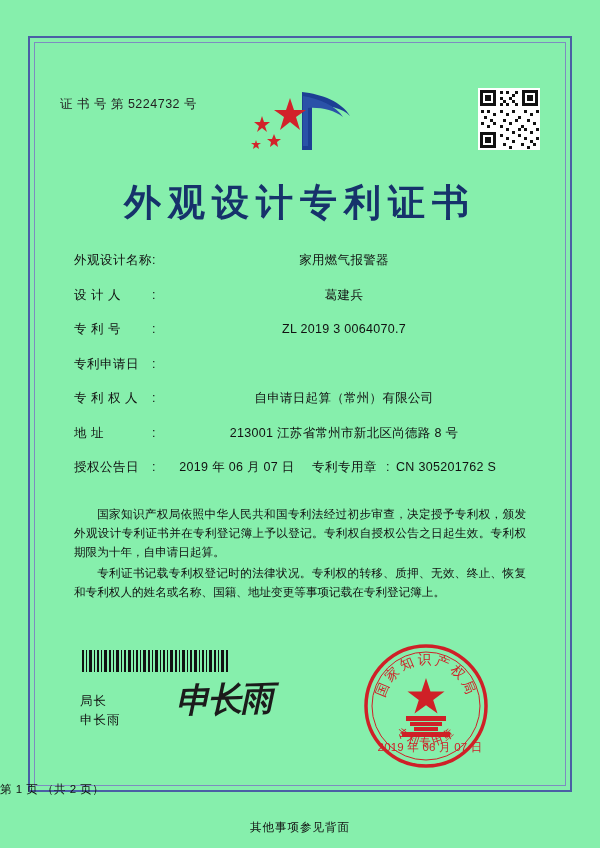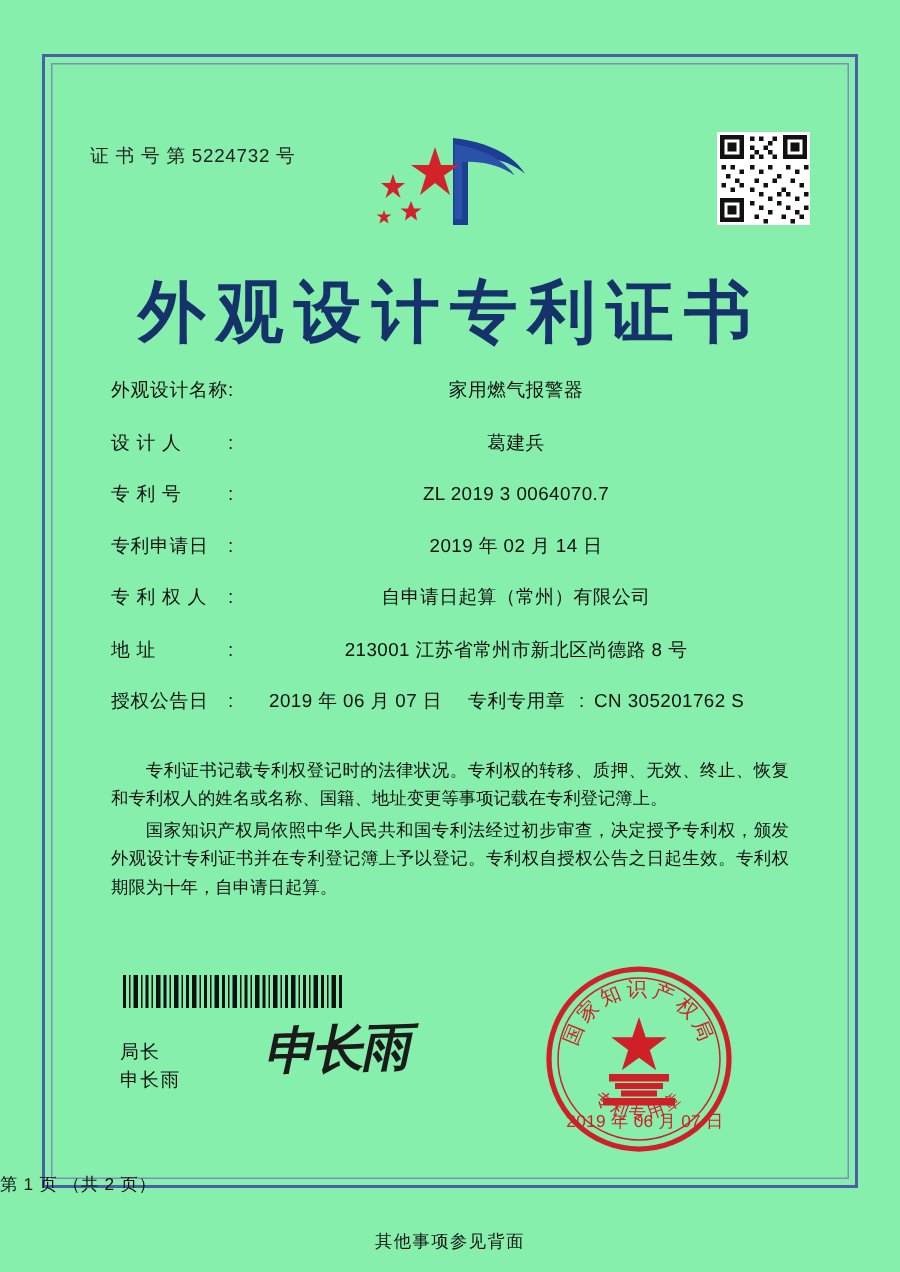--- a/index.html
+++ b/index.html
@@ -62,21 +62,21 @@
     width: 62px; height: 62px;
   }
 
   .title {
     position: absolute;
     left: 0; top: 178px;
     width: 600px;
     text-align: center;
     font-family: "DejaVu Serif", serif;
     font-weight: bold;
-    font-size: 45px;
+    font-size: 37px;
     letter-spacing: 7px;
     color: #16326b;
   }
 
   
   .fields {
     position: absolute;
     left: 74px; top: 252px;
     width: 452px;
   }
@@ -306,21 +306,20 @@
       <span class="field-value">葛建兵</span>
     </div>
     <div class="field-row">
       <span class="field-label">专 利 号</span>
       <span class="field-colon">:</span>
       <span class="field-value">ZL 2019 3 0064070.7</span>
     </div>
     <div class="field-row">
       <span class="field-label">专利申请日</span>
       <span class="field-colon">:</span>
-      <span class="field-value">2019 年 02 月 14 日</span>
     </div>
     <div class="field-row">
       <span class="field-label">专 利 权 人</span>
       <span class="field-colon">:</span>
       <span class="field-value">自申请日起算（常州）有限公司</span>
     </div>
     <div class="field-row">
       <span class="field-label">地 址</span>
       <span class="field-colon">:</span>
       <span class="field-value">213001 江苏省常州市新北区尚德路 8 号</span>
@@ -329,22 +328,22 @@
       <span class="field-label">授权公告日</span>
       <span class="field-colon">:</span>
       <span class="field-value">2019 年 06 月 07 日</span>
       <span class="field-label2">专利专用章</span>
       <span class="field-colon">:</span>
       <span class="field-value2">CN 305201762 S</span>
     </div>
   </div>
 
   <div class="paragraphs">
+    <p>国家知识产权局依照中华人民共和国专利法经过初步审查，决定授予专利权，颁发外观设计专利证书并在专利登记簿上予以登记。专利权自授权公告之日起生效。专利权期限为十年，自申请日起算。</p>
     <p>专利证书记载专利权登记时的法律状况。专利权的转移、质押、无效、终止、恢复和专利权人的姓名或名称、国籍、地址变更等事项记载在专利登记簿上。</p>
-    <p>国家知识产权局依照中华人民共和国专利法经过初步审查，决定授予专利权，颁发外观设计专利证书并在专利登记簿上予以登记。专利权自授权公告之日起生效。专利权期限为十年，自申请日起算。</p>
   </div>
 
   <div class="barcode">
     <svg width="148" height="22" viewBox="0 0 148 22">
       <g fill="#111">
         <rect x="0" y="0" width="2" height="22"></rect>
           <rect x="4" y="0" width="1" height="22"></rect>
         <rect x="7" y="0" width="3" height="22"></rect>
           <rect x="12" y="0" width="1" height="22"></rect>
         <rect x="15" y="0" width="2" height="22"></rect>

